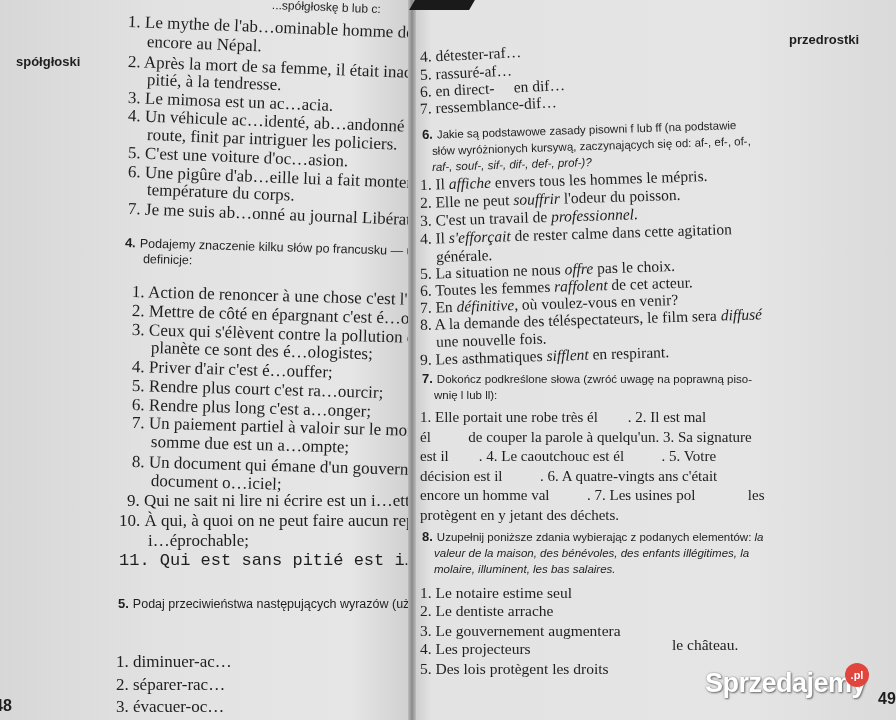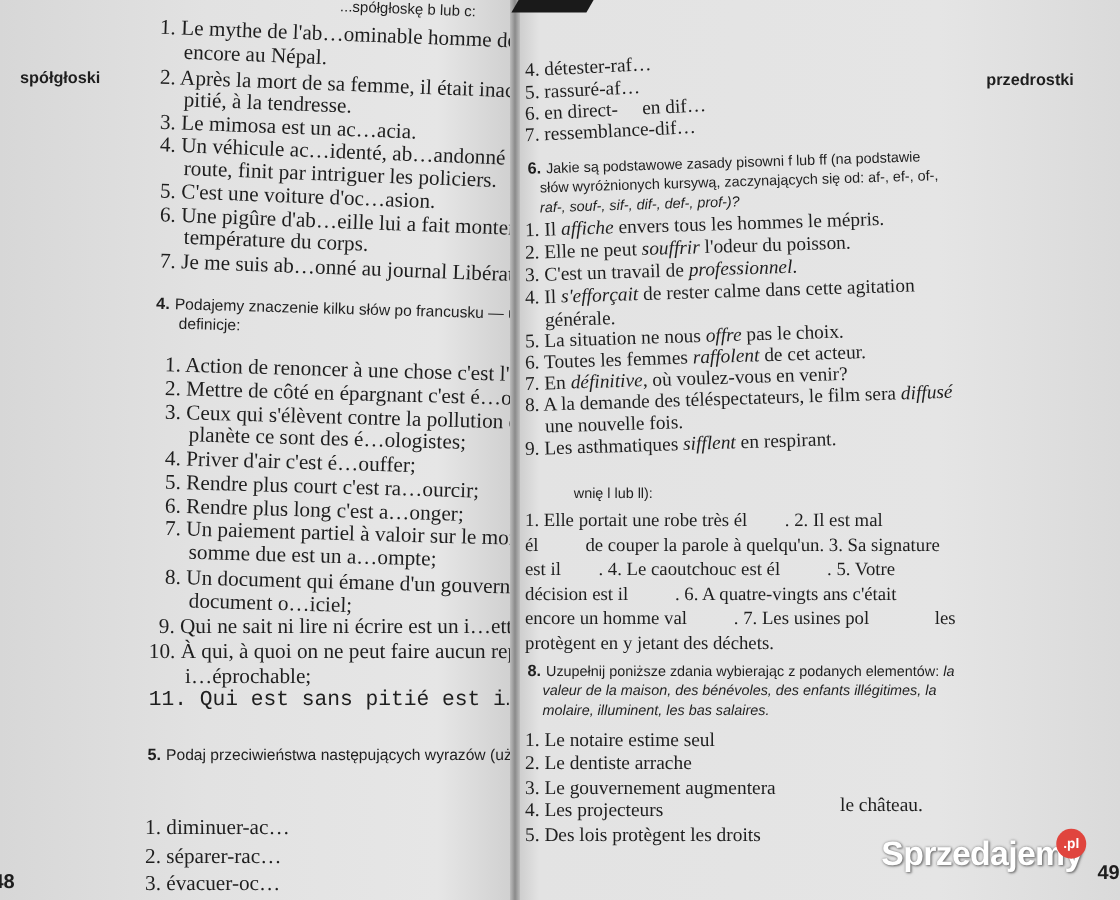--- a/index.html
+++ b/index.html
@@ -124,21 +124,21 @@
   </div>
 
   <div class="item" style="left:116px;top:652px;"><span>1.</span> <span>diminuer-ac…</span></div>
   <div class="item" style="left:116px;top:675px;"><span>2.</span> <span>séparer-rac…</span></div>
   <div class="item" style="left:116px;top:697px;"><span>3.</span> <span>évacuer-oc…</span></div>
 
   <div class="page-num" style="left:-6px;top:697px;">48</div>
 </div>
 
 <div class="page page-right">
-  <div class="label-bold" style="left:377px;top:32px;margin-top:24px;">przedrostki</div>
+  <div class="label-bold" style="left:377px;top:32px;">przedrostki</div>
 
   <div class="right-item tiltR" style="left:8px;top:48px;"><span>4.</span> <span>détester-raf…</span></div>
   <div class="right-item tiltR" style="left:8px;top:66px;"><span>5.</span> <span>rassuré-af…</span></div>
   <div class="right-item tiltR" style="left:8px;top:83px;"><span>6.</span> <span style="white-space:pre">en direct-     en dif…</span></div>
   <div class="right-item tiltR" style="left:8px;top:100px;"><span>7.</span> <span>ressemblance-dif…</span></div>
 
   <div class="instr tiltR2" style="left:10px;top:126px;font-size:11.5px;">
     <b>6.</b><span>Jakie są podstawowe zasady pisowni f lub ff (na podstawie</span>
   </div>
   <div class="instr tiltR2" style="left:20px;top:142px;font-size:11.5px;">słów wyróżnionych kursywą, zaczynających się od: af-, ef-, of-,</div>
@@ -149,21 +149,24 @@
   <div class="right-item tiltR2" style="left:8px;top:212px;"><span>3.</span> <span>C'est un travail de </span><i>professionnel</i><span>.</span></div>
   <div class="right-item tiltR2" style="left:8px;top:230px;"><span>4.</span> <span>Il </span><i>s'efforçait</i><span> de rester calme dans cette agitation</span></div>
   <div class="right-item tiltR2" style="left:24px;top:248px;">générale.</div>
   <div class="right-item tiltR2" style="left:8px;top:265px;"><span>5.</span> <span>La situation ne nous </span><i>offre</i><span> pas le choix.</span></div>
   <div class="right-item tiltR2" style="left:8px;top:282px;"><span>6.</span> <span>Toutes les femmes </span><i>raffolent</i><span> de cet acteur.</span></div>
   <div class="right-item tiltR2" style="left:8px;top:299px;"><span>7.</span> <span>En </span><i>définitive</i><span>, où voulez-vous en venir?</span></div>
   <div class="right-item tiltR2" style="left:8px;top:316px;"><span>8.</span> <span>A la demande des téléspectateurs, le film sera </span><i>diffusé</i></div>
   <div class="right-item tiltR2" style="left:24px;top:333px;">une nouvelle fois.</div>
   <div class="right-item tiltR2" style="left:8px;top:351px;"><span>9.</span> <span>Les asthmatiques </span><i>sifflent</i><span> en respirant.</span></div>
 
-  <div class="instr" style="left:22px;top:386px;font-size:11.5px;margin-left:25px;">wnię l lub ll):</div>
+  <div class="instr" style="left:10px;top:370px;font-size:11.5px;">
+    <b>7.</b><span>Dokończ podkreślone słowa (zwróć uwagę na poprawną piso-</span>
+  </div>
+  <div class="instr" style="left:22px;top:386px;font-size:11.5px;">wnię l lub ll):</div>
 
   <div class="para" style="left:8px;top:408px;width:350px;">
     <div style="white-space:pre">1. Elle portait une robe très él        . 2. Il est mal</div>
     <div style="white-space:pre">él          de couper la parole à quelqu'un. 3. Sa signature</div>
     <div style="white-space:pre">est il        . 4. Le caoutchouc est él          . 5. Votre</div>
     <div style="white-space:pre">décision est il          . 6. A quatre-vingts ans c'était</div>
     <div style="white-space:pre">encore un homme val          . 7. Les usines pol              les</div>
     <div style="white-space:pre">protègent en y jetant des déchets.</div>
   </div>
 

